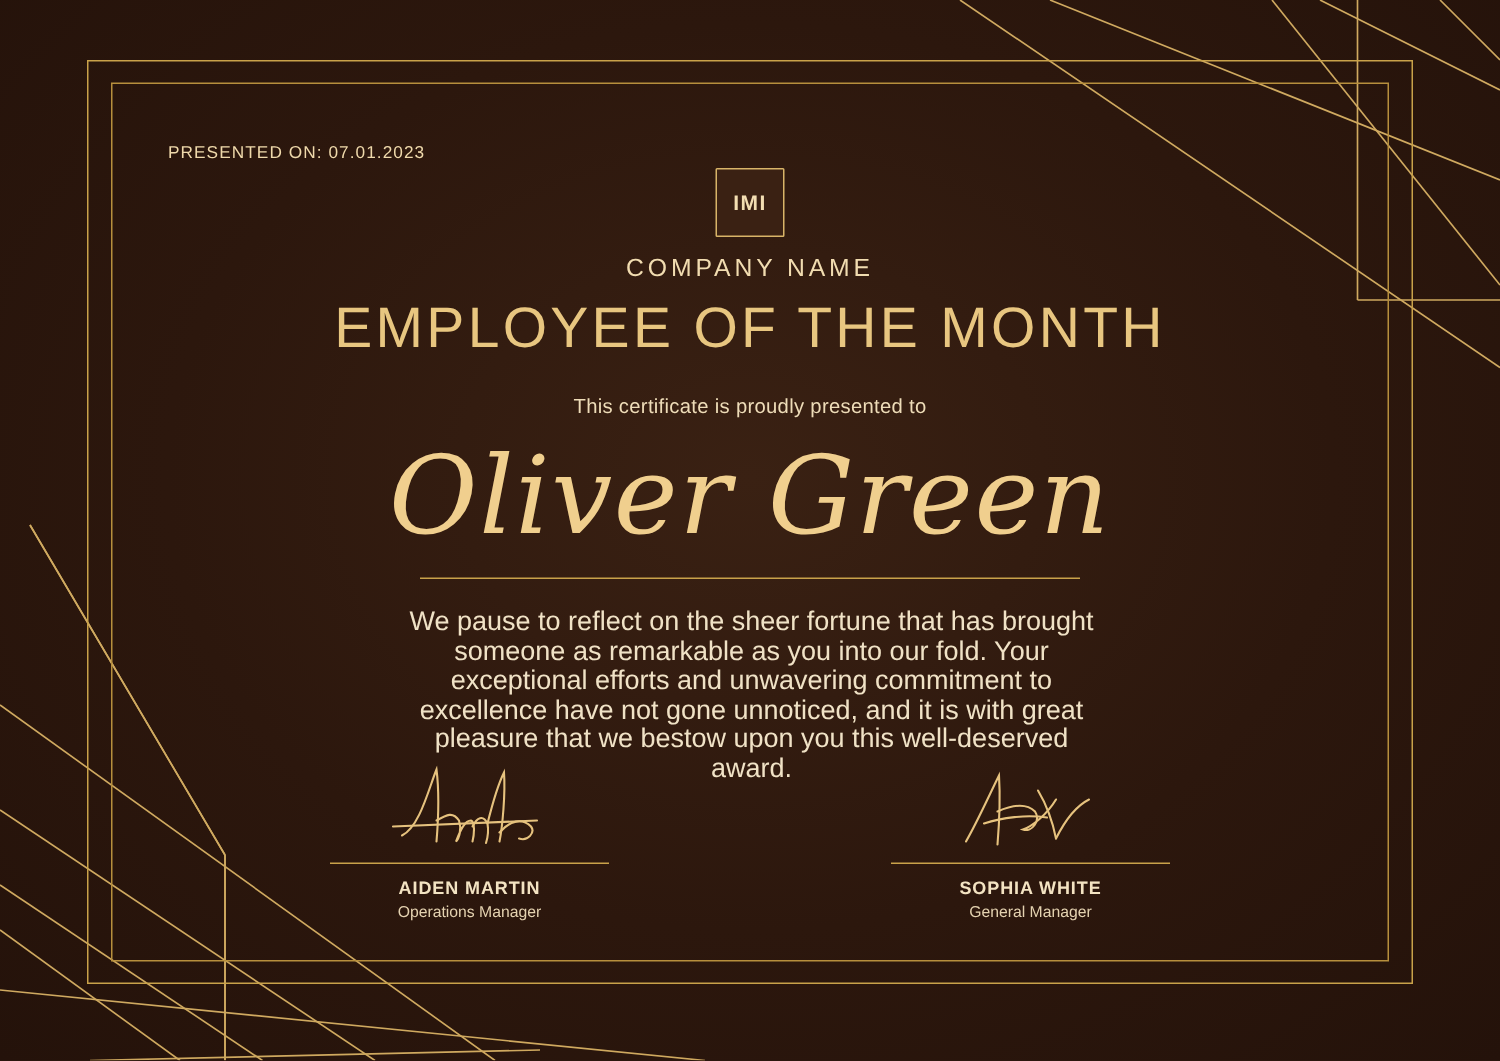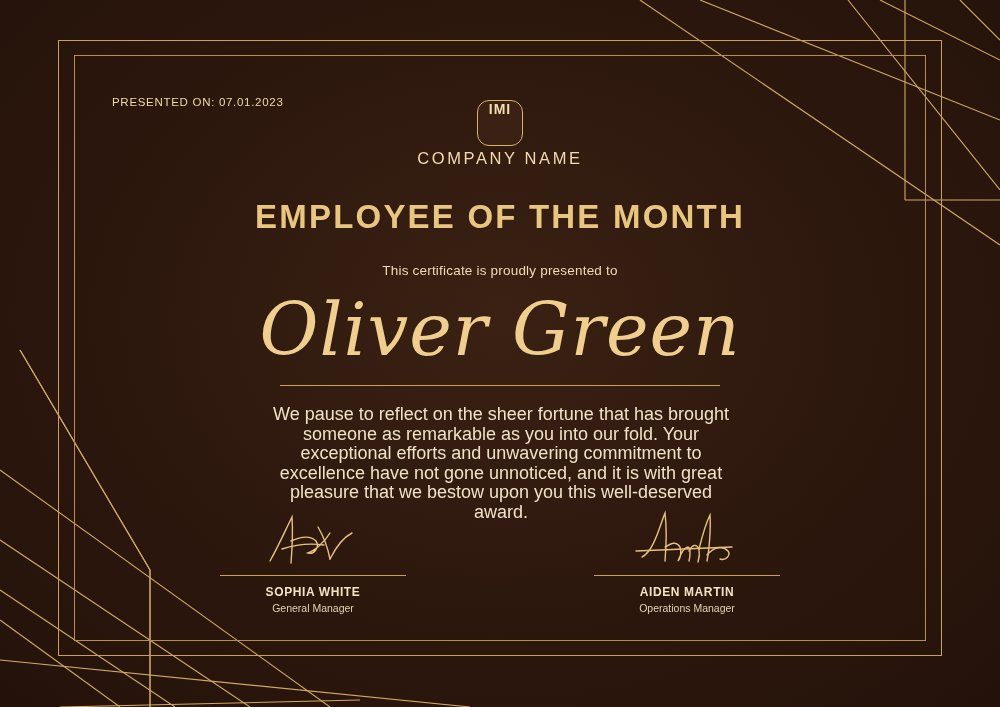--- a/index.html
+++ b/index.html
@@ -76,26 +76,26 @@
   .brand {
     position: absolute;
     left: 0;
     top: 45px;
     width: 852px;
     text-align: center;
   }
   .logo-box {
     width: 44px;
     height: 44px;
-    margin: 0 auto;
+    margin: 12px auto;
     border: 1px solid #d8b468;
-    border-radius: 12px;
+    border-radius: 1px;
     background: #3a2113;
     display: flex;
-    align-items: flex-start;
+    align-items: center;
     justify-content: center;
   }
   .logo-box span {
     color: #f3deb2;
     font-size: 14px;
     font-weight: bold;
     letter-spacing: 1px;
   }
   .company-name {
     margin-top: 3px;
@@ -104,22 +104,22 @@
     letter-spacing: 2.6px;
   }
 
   .title {
     position: absolute;
     left: 0;
     top: 143px;
     width: 852px;
     text-align: center;
     color: #e8c680;
-    font-size: 33px;
-    font-weight: bold;
+    font-size: 38px;
+    font-weight: normal;
     letter-spacing: 2.2px;
   }
 
   .subtitle {
     position: absolute;
     left: 0;
     top: 208px;
     width: 852px;
     text-align: center;
     color: #eedcb8;
@@ -248,46 +248,46 @@
     <div class="name-rule"></div>
 
     <div class="body-text">We pause to reflect on the sheer fortune that has brought someone as remarkable as you into our fold. Your exceptional efforts and unwavering commitment to excellence have not gone unnoticed, and it is with great pleasure that we bestow upon you this well-deserved award.</div>
 
     <div class="signatures">
 
       <div class="sig-block">
         <div class="sig-mark">
           <svg width="110" height="62" viewBox="0 0 110 62" xmlns="http://www.w3.org/2000/svg">
             <g stroke="#e6c27e" stroke-width="1.4" fill="none" stroke-linecap="round">
-              <path d="M12 54 C 20 40, 28 22, 34 10 C 35 26, 34 44, 33 56"></path>
-              <path d="M33 34 C 42 30, 52 28, 58 34 C 62 40, 56 48, 50 46 C 56 44, 66 36, 72 26"></path>
-              <path d="M60 20 C 66 30, 70 42, 72 52"></path>
-              <path d="M72 52 C 78 40, 86 30, 94 26"></path>
-              <path d="M24 42 C 36 38, 52 36, 66 38"></path>
-            </g>
-          </svg>
-        </div>
-        <div class="sig-rule"></div>
-        <div class="sig-name">SOPHIA WHITE</div>
-        <div class="sig-role">General Manager</div>
-      </div>
-
-      <div class="sig-block">
-        <div class="sig-mark">
-          <svg width="110" height="62" viewBox="0 0 110 62" xmlns="http://www.w3.org/2000/svg">
-            <g stroke="#e6c27e" stroke-width="1.4" fill="none" stroke-linecap="round">
               <path d="M10 50 C 22 44, 28 18, 33 6 C 35 22, 34 42, 33 54"></path>
               <path d="M33 40 C 40 36, 44 34, 48 40 C 50 46, 48 52, 46 54 C 49 46, 52 40, 56 40 C 59 41, 58 50, 57 54"></path>
               <path d="M57 44 C 60 38, 64 36, 67 42 C 68 48, 67 52, 66 55"></path>
               <path d="M67 42 C 70 30, 74 16, 78 8 C 79 22, 77 44, 75 54"></path>
               <path d="M75 48 C 82 40, 90 38, 96 44 C 99 48, 94 54, 88 52"></path>
               <path d="M4 44 L 100 40"></path>
             </g>
           </svg>
         </div>
         <div class="sig-rule"></div>
         <div class="sig-name">AIDEN MARTIN</div>
         <div class="sig-role">Operations Manager</div>
       </div>
 
+      <div class="sig-block">
+        <div class="sig-mark">
+          <svg width="110" height="62" viewBox="0 0 110 62" xmlns="http://www.w3.org/2000/svg">
+            <g stroke="#e6c27e" stroke-width="1.4" fill="none" stroke-linecap="round">
+              <path d="M12 54 C 20 40, 28 22, 34 10 C 35 26, 34 44, 33 56"></path>
+              <path d="M33 34 C 42 30, 52 28, 58 34 C 62 40, 56 48, 50 46 C 56 44, 66 36, 72 26"></path>
+              <path d="M60 20 C 66 30, 70 42, 72 52"></path>
+              <path d="M72 52 C 78 40, 86 30, 94 26"></path>
+              <path d="M24 42 C 36 38, 52 36, 66 38"></path>
+            </g>
+          </svg>
+        </div>
+        <div class="sig-rule"></div>
+        <div class="sig-name">SOPHIA WHITE</div>
+        <div class="sig-role">General Manager</div>
+      </div>
+
     </div>
   </div>
 </div>
 
 </body></html>

